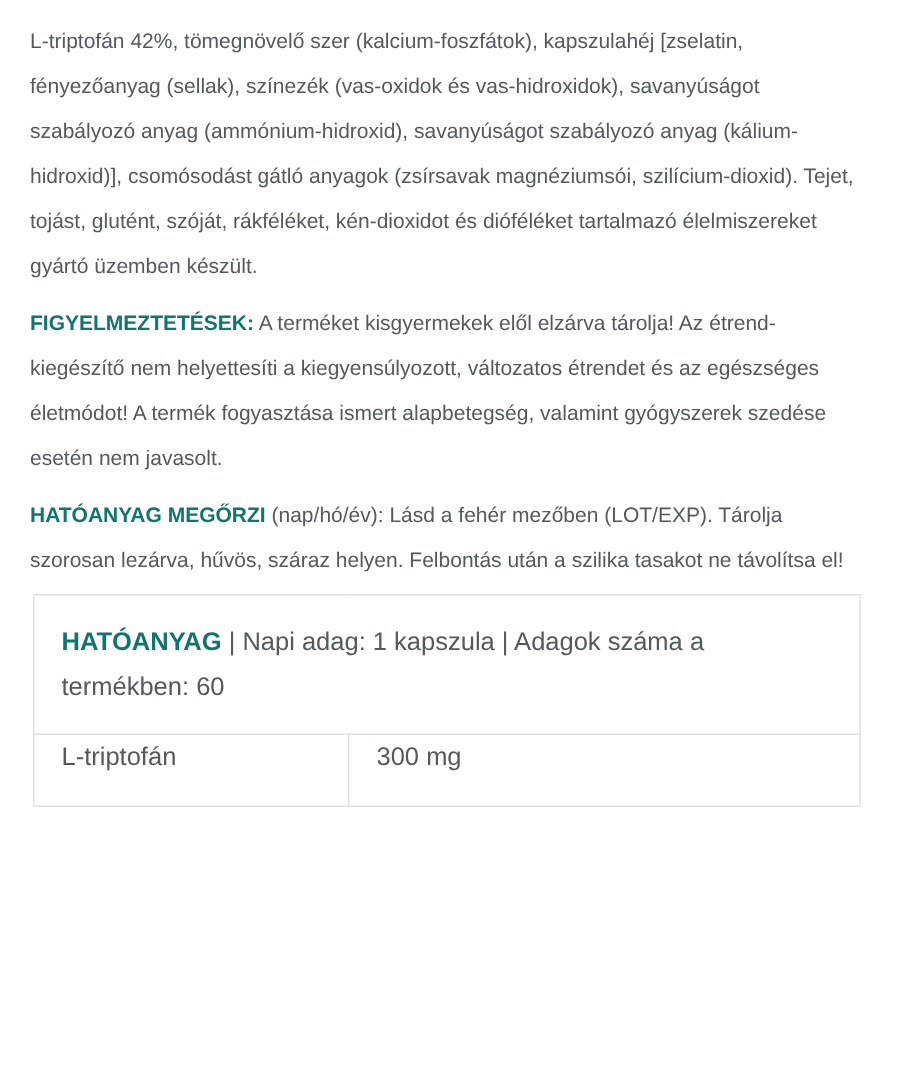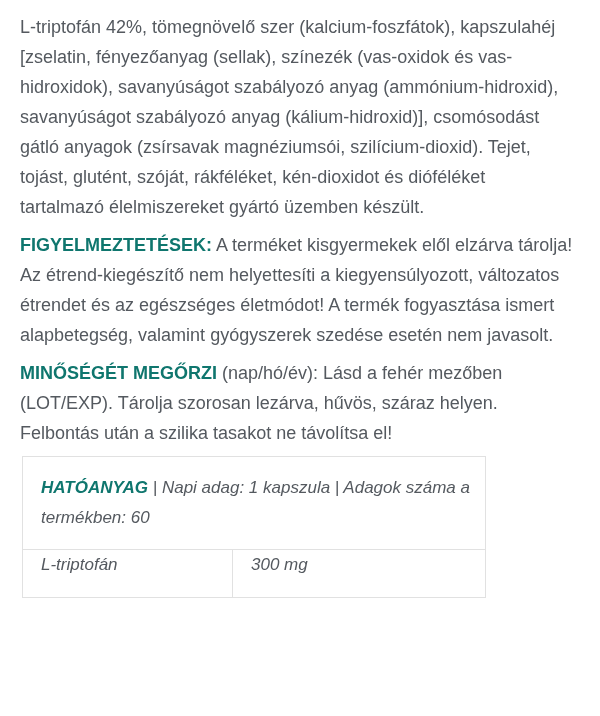--- a/index.html
+++ b/index.html
@@ -13,34 +13,33 @@
     height: 716px;
     font-family: "Liberation Sans", "DejaVu Sans", sans-serif;
     color: #54595f;
     overflow: hidden;
   }
   .content {
     padding: 12px 26px 0 20px;
   }
   p.body-text {
     margin: 0 0 8px 0;
-    font-size: 18px;
+    font-size: 14px;
     line-height: 30px;
     color: #54595f;
   }
   .strong-label {
     font-weight: bold;
     color: #0f766e;
   }
   table.ingredients-table {
     border-collapse: collapse;
-    width: 464px;
+    width: 552px;
     margin: 8px 0 0 2px;
     table-layout: fixed;
-    font-style: italic;
   }
   table.ingredients-table td,
   table.ingredients-table th {
     border: 1px solid #e1e1e1;
     font-size: 17px;
     line-height: 30px;
     vertical-align: middle;
     text-align: left;
     padding: 16px 14px 16px 18px;
     color: #54595f;
@@ -55,21 +54,21 @@
 </style>
 </head>
 <body>
 
 <div class="content">
 
   <p class="body-text"><span>L-triptofán 42%, tömegnövelő szer (kalcium-foszfátok), kapszulahéj [zselatin, fényezőanyag (sellak), színezék (vas-oxidok és vas-hidroxidok), savanyúságot szabályozó anyag (ammónium-hidroxid), savanyúságot szabályozó anyag (kálium-hidroxid)], csomósodást gátló anyagok (zsírsavak magnéziumsói, szilícium-dioxid). Tejet, tojást, glutént, szóját, rákféléket, kén-dioxidot és dióféléket tartalmazó élelmiszereket gyártó üzemben készült.</span></p>
 
   <p class="body-text"><span class="strong-label">FIGYELMEZTETÉSEK:</span><span> A terméket kisgyermekek elől elzárva tárolja! Az étrend-kiegészítő nem helyettesíti a kiegyensúlyozott, változatos étrendet és az egészséges életmódot! A termék fogyasztása ismert alapbetegség, valamint gyógyszerek szedése esetén nem javasolt.</span></p>
 
-  <p class="body-text"><span class="strong-label">MINŐSÉGÉT MEGŐRZI</span><span> (nap/hó/év): Lásd a fehér mezőben (LOT/EXP). Tárolja szorosan lezárva, hűvös, száraz helyen. Felbontás után a szilika tasakot ne távolítsa el!</span></p>
+  <p class="body-text"><span class="strong-label">HATÓANYAG MEGŐRZI</span><span> (nap/hó/év): Lásd a fehér mezőben (LOT/EXP). Tárolja szorosan lezárva, hűvös, száraz helyen. Felbontás után a szilika tasakot ne távolítsa el!</span></p>
 
   <table class="ingredients-table">
     <colgroup>
       <col class="col-first">
       <col>
     </colgroup>
     <tbody>
       <tr>
         <td colspan="2"><span class="strong-label">HATÓANYAG</span><span> | Napi adag: 1 kapszula | Adagok száma a termékben: 60</span></td>
       </tr>

